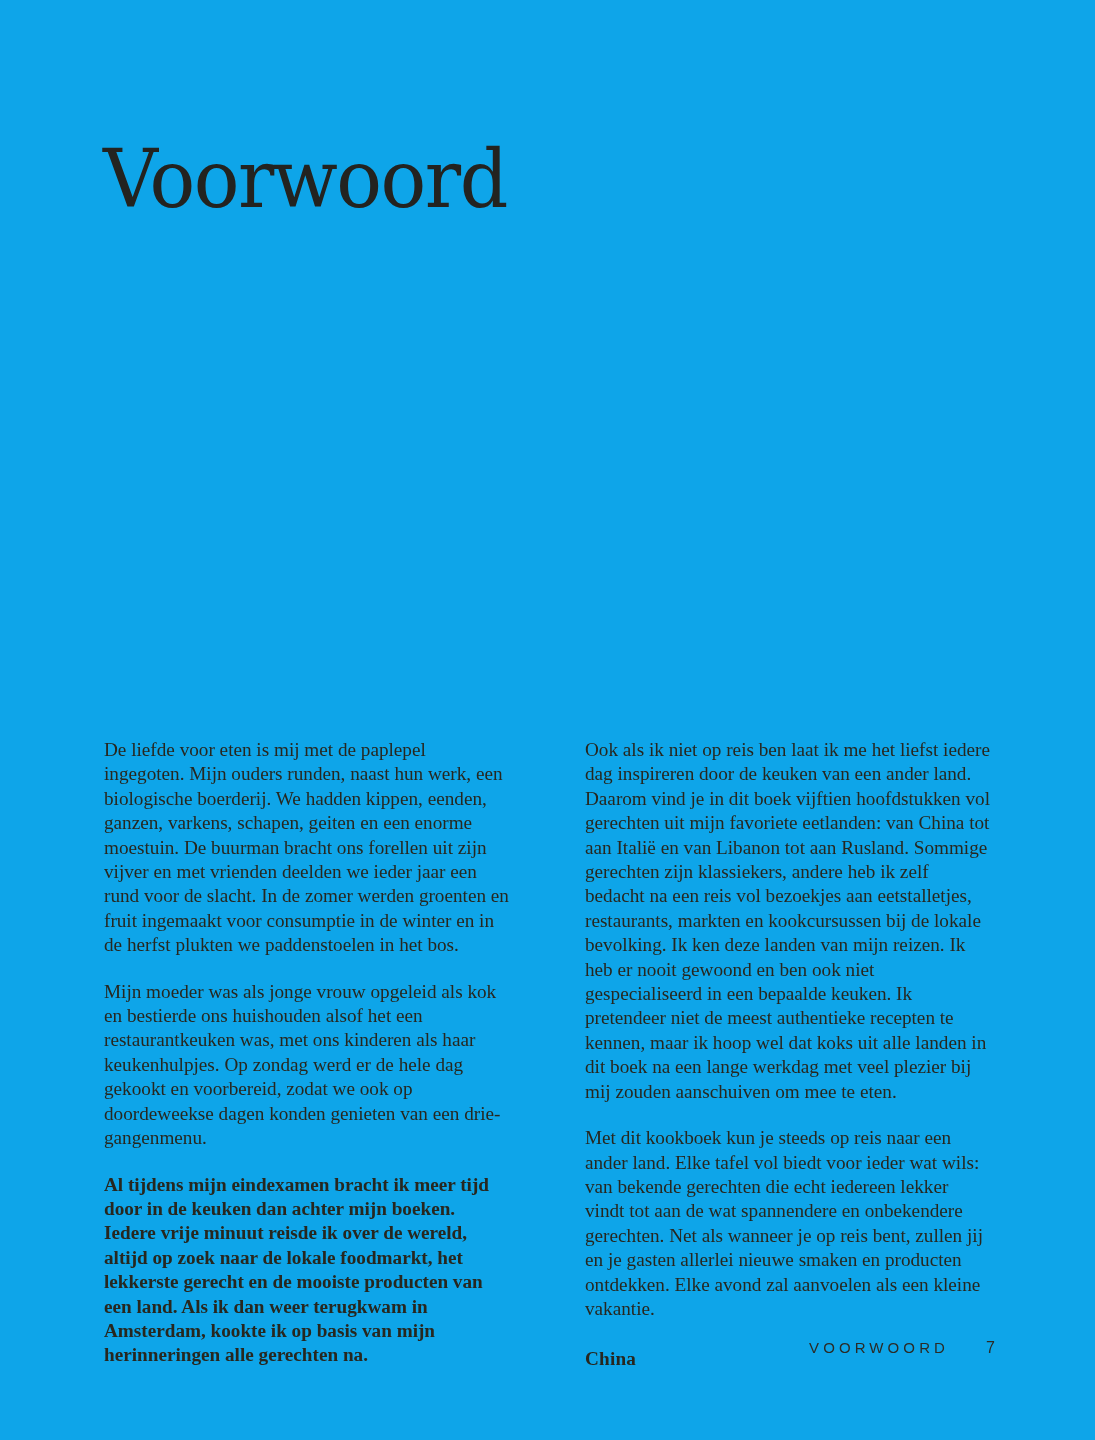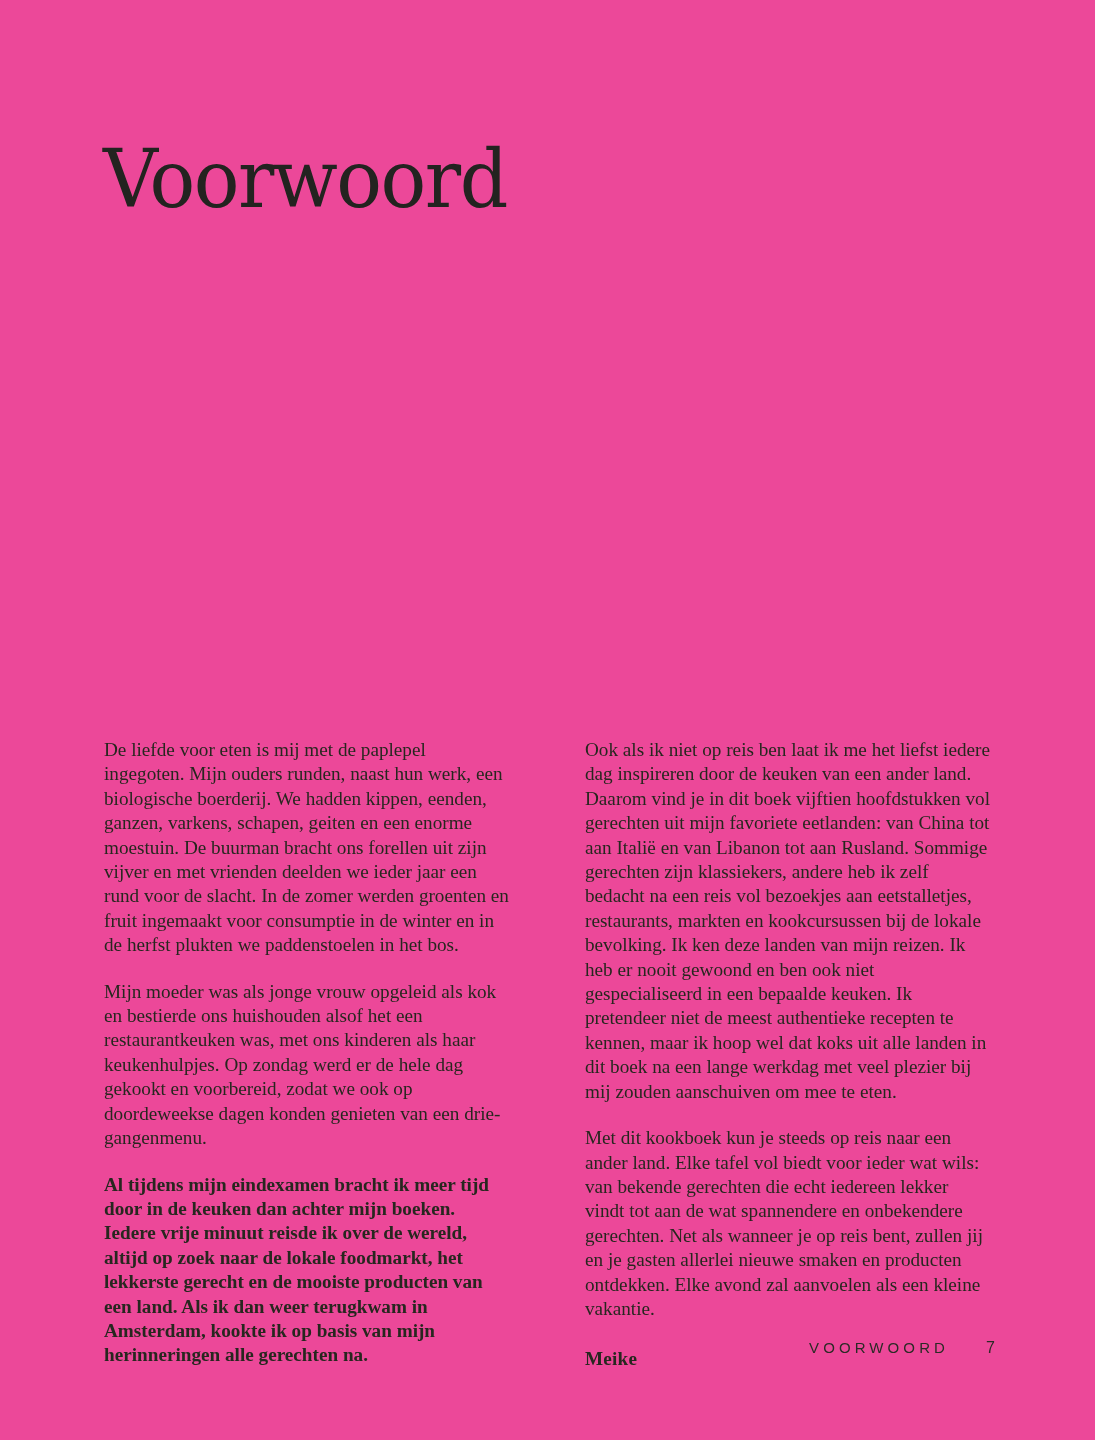--- a/index.html
+++ b/index.html
@@ -12,21 +12,21 @@
     background: #F2F2E9;
     font-family: "Liberation Serif", "DejaVu Serif", serif;
     color: #26261F;
     overflow: hidden;
     position: relative;
   }
 
   .page {
     position: absolute;
     inset: 0;
-    background: #ec4899;
+    background: #0ea5e9;
   }
 
   
   .page-title {
     position: absolute;
     left: 103px;
     top: 88px;
     font-family: "DejaVu Serif", "Liberation Serif", serif;
     font-size: 76px;
     line-height: 1;
@@ -108,21 +108,21 @@
 
     <div class="col">
       <p>De liefde voor eten is mij met de paplepel ingegoten. Mijn ouders runden, naast hun werk, een biologische boerderij. We hadden kippen, eenden, ganzen, varkens, schapen, geiten en een enorme moestuin. De buurman bracht ons forellen uit zijn vijver en met vrienden deelden we ieder jaar een rund voor de slacht. In de zomer werden groenten en fruit ingemaakt voor consumptie in de winter en in de herfst plukten we paddenstoelen in het bos.</p>
       <p>Mijn moeder was als jonge vrouw opgeleid als kok en bestierde ons huishouden alsof het een restaurantkeuken was, met ons kinderen als haar keukenhulpjes. Op zondag werd er de hele dag gekookt en voorbereid, zodat we ook op doordeweekse dagen konden genieten van een drie-gangenmenu.</p>
       <p>Al tijdens mijn eindexamen bracht ik meer tijd door in de keuken dan achter mijn boeken. Iedere vrije minuut reisde ik over de wereld, altijd op zoek naar de lokale foodmarkt, het lekkerste gerecht en de mooiste producten van een land. Als ik dan weer terugkwam in Amsterdam, kookte ik op basis van mijn herinneringen alle gerechten na.</p>
     </div>
 
     <div class="col">
       <p>Ook als ik niet op reis ben laat ik me het liefst iedere dag inspireren door de keuken van een ander land. Daarom vind je in dit boek vijftien hoofdstukken vol gerechten uit mijn favoriete eetlanden: van China tot aan Italië en van Libanon tot aan Rusland. Sommige gerechten zijn klassiekers, andere heb ik zelf bedacht na een reis vol bezoekjes aan eetstalletjes, restaurants, markten en kookcursussen bij de lokale bevolking. Ik ken deze landen van mijn reizen. Ik heb er nooit gewoond en ben ook niet gespecialiseerd in een bepaalde keuken. Ik pretendeer niet de meest authentieke recepten te kennen, maar ik hoop wel dat koks uit alle landen in dit boek na een lange werkdag met veel plezier bij mij zouden aanschuiven om mee te eten.</p>
       <p>Met dit kookboek kun je steeds op reis naar een ander land. Elke tafel vol biedt voor ieder wat wils: van bekende gerechten die echt iedereen lekker vindt tot aan de wat spannendere en onbekendere gerechten. Net als wanneer je op reis bent, zullen jij en je gasten allerlei nieuwe smaken en producten ontdekken. Elke avond zal aanvoelen als een kleine vakantie.</p>
-      <p class="signature">Meike</p>
+      <p class="signature">China</p>
     </div>
 
   </div>
 
   <div class="footer">
     <span class="footer-label">VOORWOORD</span>
     <span class="footer-pageno">7</span>
   </div>
 
 </div>

